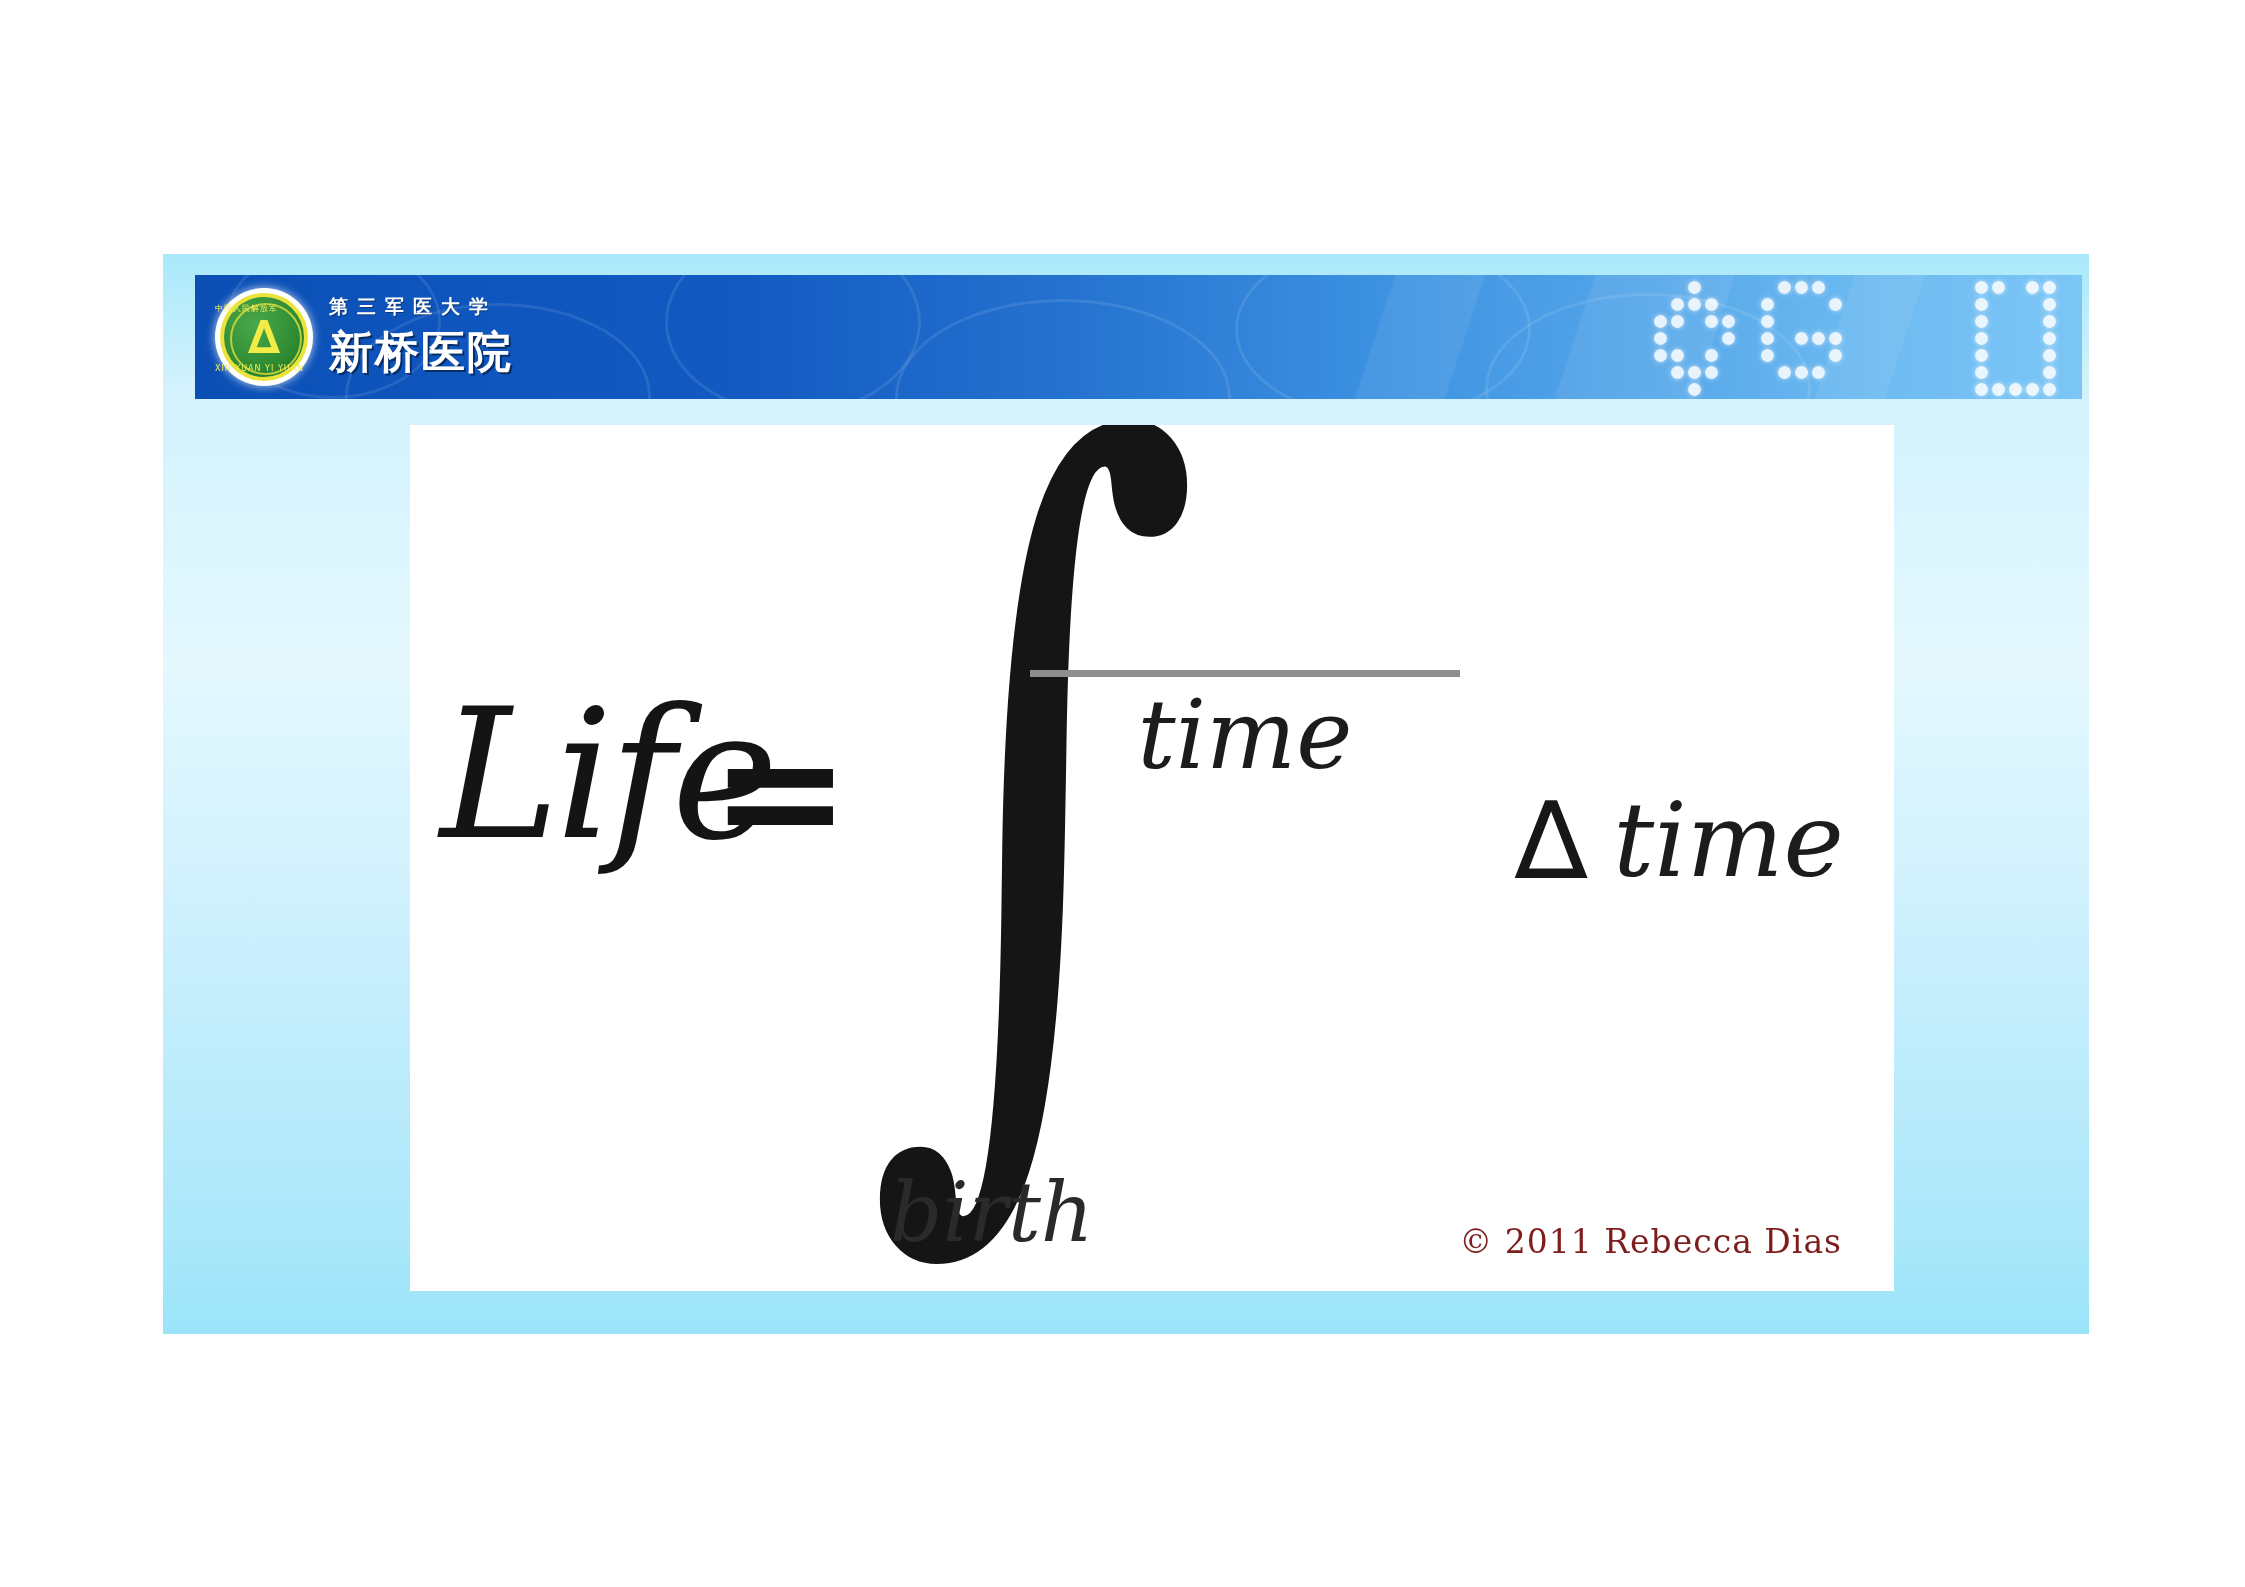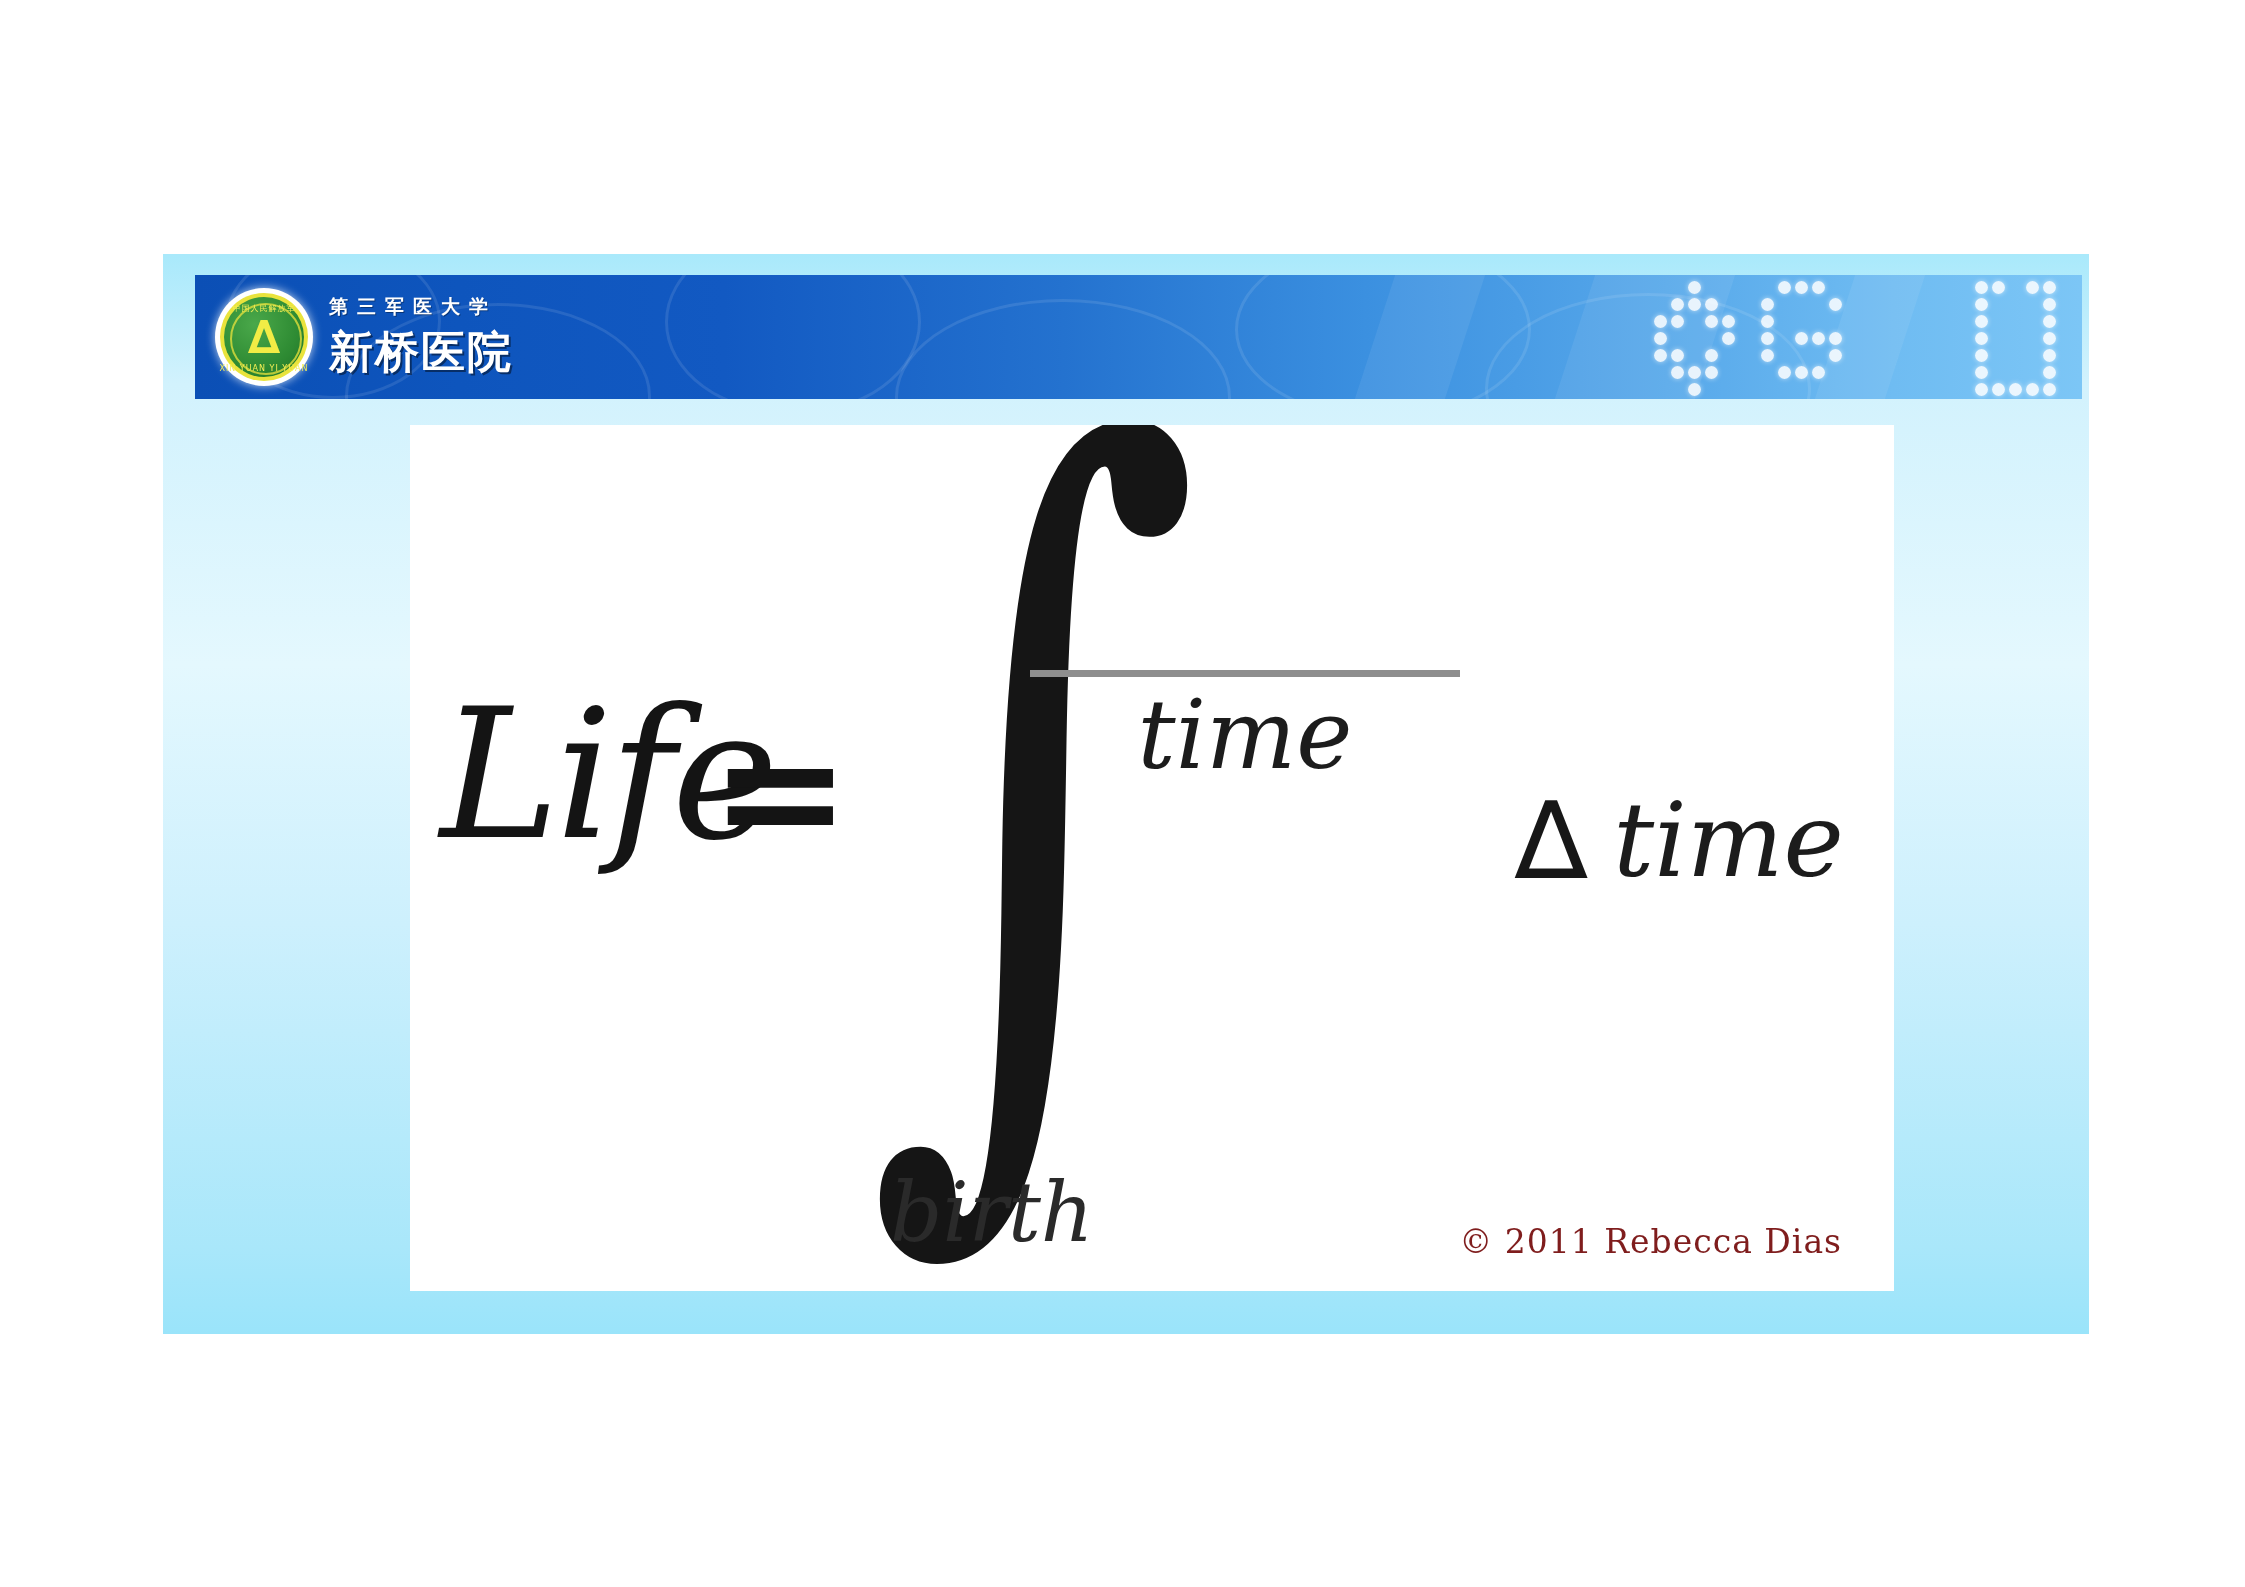--- a/index.html
+++ b/index.html
@@ -143,21 +143,20 @@
     color: #f2ec45;
     font-size: 46px;
     line-height: 46px;
     font-family: "DejaVu Sans", sans-serif;
     font-weight: bold;
   }
   .logo-seal .seal-top-text,
   .logo-seal .seal-bottom-text {
     position: absolute;
     left: 0; right: 0;
-    text-align: center;
     color: #f4ee55;
     font-size: 8px;
     letter-spacing: 1px;
     font-family: "DejaVu Sans", sans-serif;
   }
   .logo-seal .seal-top-text { top: 15px; }
   .logo-seal .seal-bottom-text { bottom: 13px; }
 
   .logo-text {
     margin-left: 16px;

